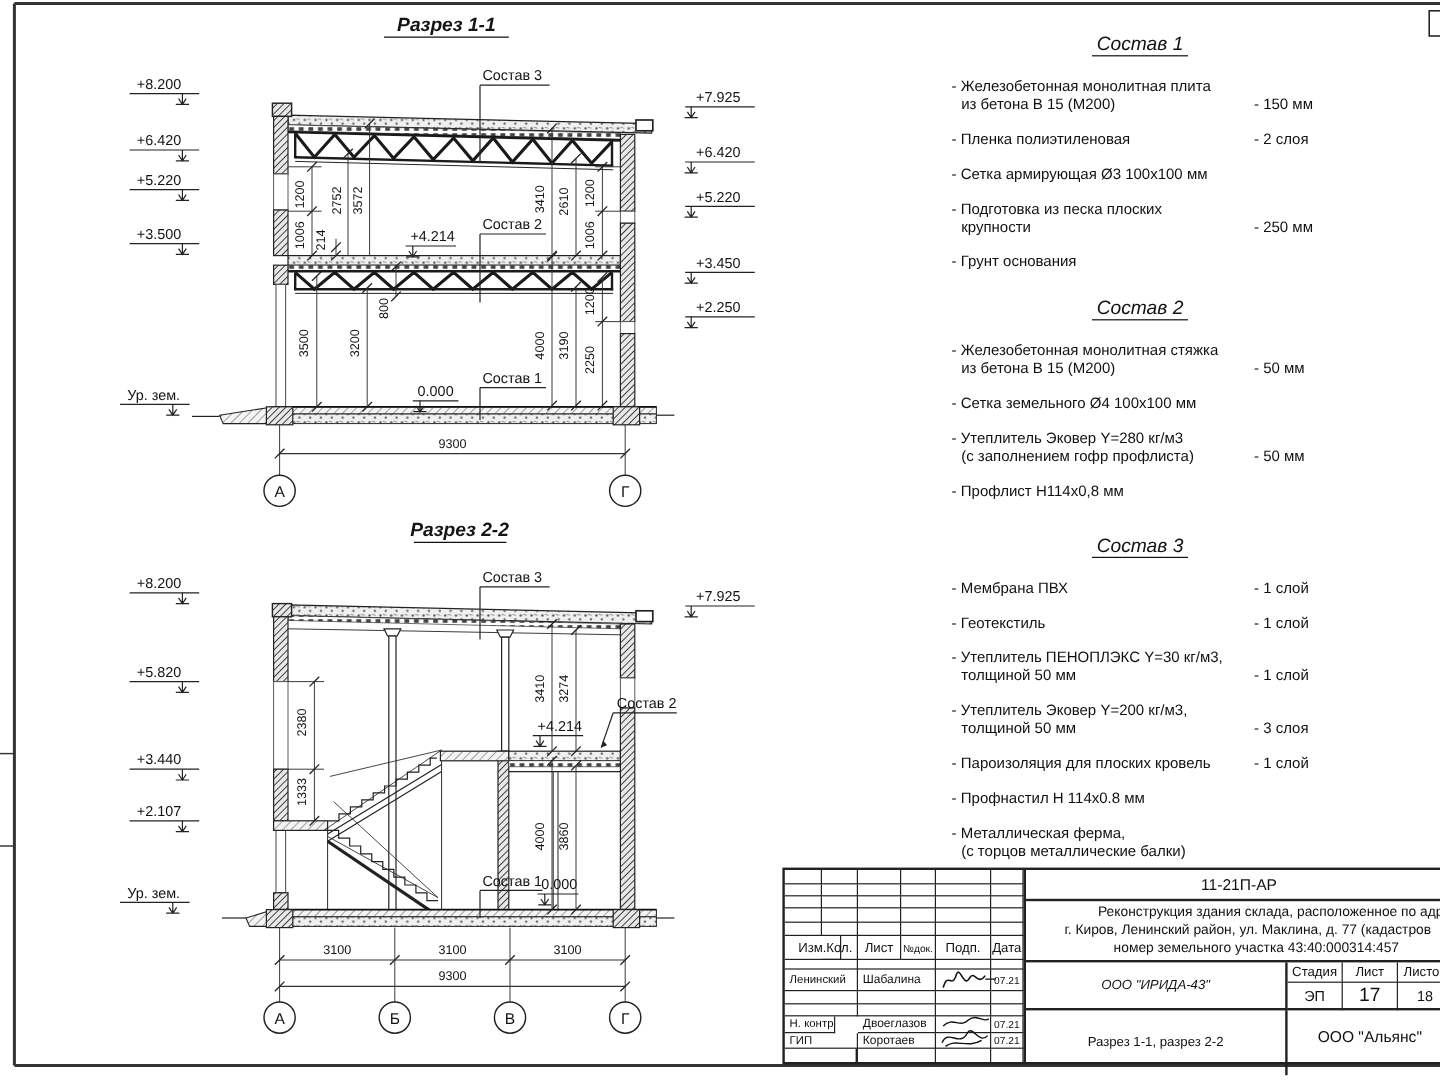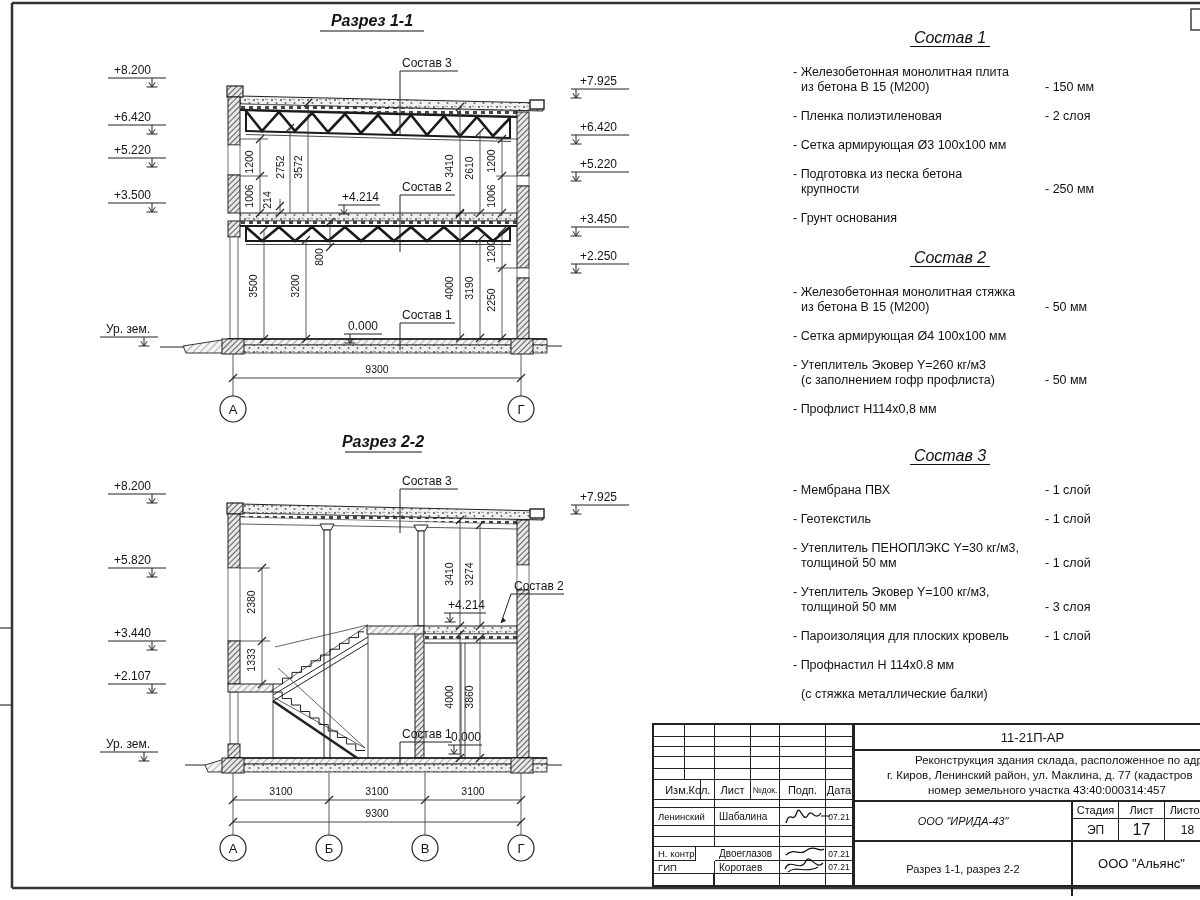--- a/index.html
+++ b/index.html
@@ -452,21 +452,21 @@
       </div>
     <div class="mval">-  2 слоя</div>
     </div>
   <div class="mitem">
     <div class="mname" style="width:340px">
         <div>- Сетка армирующая Ø3 100х100 мм</div>
       </div>
     </div>
   <div class="mitem">
     <div class="mname">
-        <div>- Подготовка из песка бетона</div>
+        <div>- Подготовка из песка плоских</div>
         <div class="l2">крупности</div>
       </div>
     <div class="mval">- 250 мм</div>
     </div>
   <div class="mitem">
     <div class="mname">
         <div>- Грунт основания</div>
       </div>
     </div>
 </div>
@@ -475,26 +475,26 @@
   <div class="ltitle"><span>Состав 2</span></div>
   <div class="mitem">
     <div class="mname">
         <div>- Железобетонная  монолитная стяжка</div>
         <div class="l2">из бетона В 15 (М200)</div>
       </div>
     <div class="mval">- 50 мм</div>
     </div>
   <div class="mitem">
     <div class="mname" style="width:340px">
-        <div>- Сетка армирующая Ø4 100х100 мм</div>
-      </div>
-    </div>
-  <div class="mitem">
-    <div class="mname">
-        <div>- Утеплитель Эковер Y=260 кг/м3</div>
+        <div>- Сетка земельного Ø4 100х100 мм</div>
+      </div>
+    </div>
+  <div class="mitem">
+    <div class="mname">
+        <div>- Утеплитель Эковер Y=280 кг/м3</div>
         <div class="l2">(с заполнением гофр профлиста)</div>
       </div>
     <div class="mval">- 50 мм</div>
     </div>
   <div class="mitem">
     <div class="mname">
         <div>- Профлист Н114х0,8 мм</div>
       </div>
     </div>
 </div>
@@ -515,39 +515,40 @@
     </div>
   <div class="mitem">
     <div class="mname">
         <div>- Утеплитель ПЕНОПЛЭКС Y=30 кг/м3,</div>
         <div class="l2">толщиной 50 мм</div>
       </div>
     <div class="mval">- 1 слой</div>
     </div>
   <div class="mitem">
     <div class="mname">
-        <div>- Утеплитель Эковер Y=100 кг/м3,</div>
+        <div>- Утеплитель Эковер Y=200 кг/м3,</div>
         <div class="l2">толщиной 50 мм</div>
       </div>
     <div class="mval">- 3 слоя</div>
     </div>
   <div class="mitem">
     <div class="mname">
         <div>- Пароизоляция для плоских кровель</div>
       </div>
     <div class="mval">- 1 слой</div>
     </div>
   <div class="mitem">
     <div class="mname" style="width:340px">
         <div>- Профнастил Н 114х0.8 мм</div>
       </div>
     </div>
   <div class="mitem">
     <div class="mname" style="width:340px">
-        <div class="l2">(с стяжка металлические балки)</div>
+        <div>- Металлическая ферма,</div>
+        <div class="l2">(с торцов металлические балки)</div>
       </div>
     </div>
 </div>
 
 <div id="tblock">
 
   <div class="cell" style="left:0;top:0;width:31px;height:12px"></div>
     <div class="cell" style="left:31px;top:0;width:30px;height:12px"></div>
     <div class="cell" style="left:61px;top:0;width:36px;height:12px"></div>
     <div class="cell" style="left:97px;top:0;width:29px;height:12px"></div>

